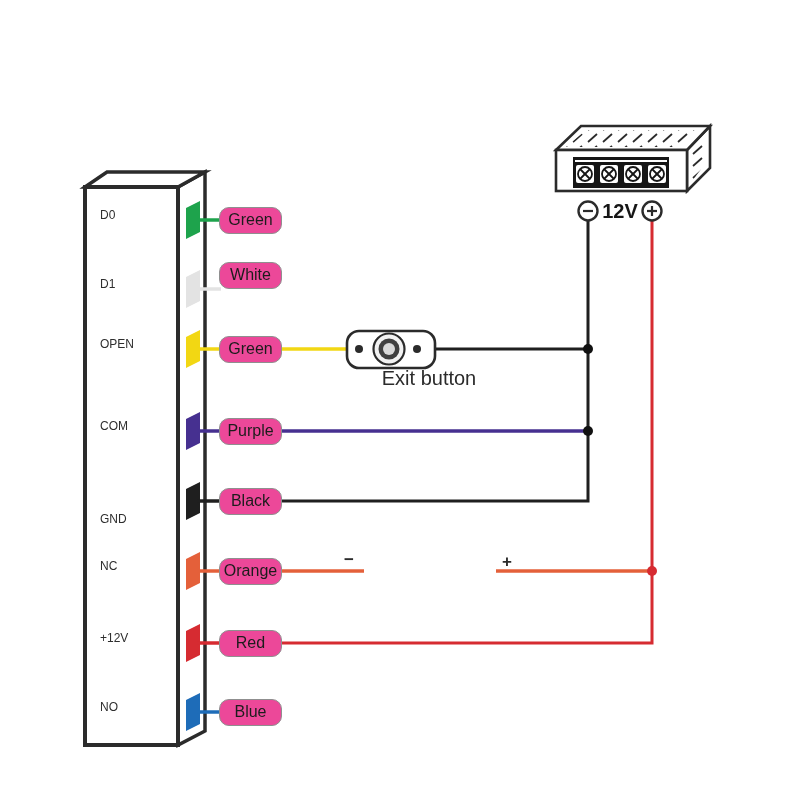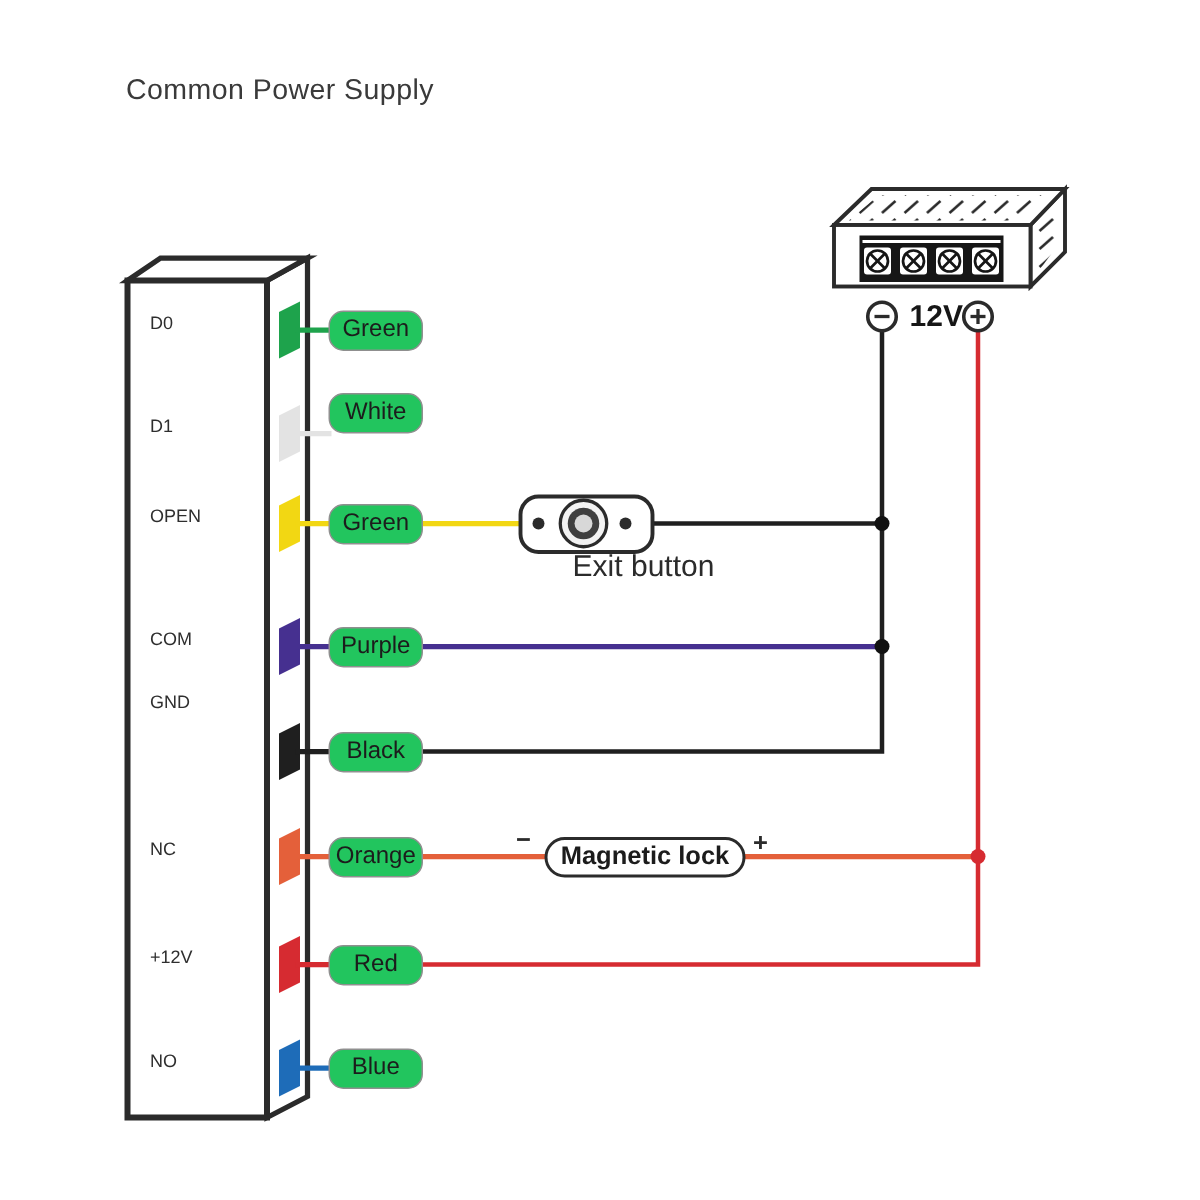--- a/index.html
+++ b/index.html
@@ -8,42 +8,42 @@
     font-family:"Liberation Sans","DejaVu Sans",sans-serif;
   }
   .stage svg{position:absolute;left:0;top:0;}
   .title{
     position:absolute;left:84px;top:50px;font-size:19px;color:#3a3a3a;letter-spacing:.3px;
   }
   .pin-label{
     position:absolute;left:100px;width:82px;font-size:12px;color:#2e2e2e;
   }
   .r0{top:208px}.r1{top:277px}.r2{top:337px}.r3{top:419px}
-  .r4{top:461px}.r5{top:559px}.r6{top:631px}.r7{top:700px}
+  .r4{top:512px}.r5{top:559px}.r6{top:631px}.r7{top:700px}
   .pill{
     position:absolute;left:219px;width:63px;height:27px;box-sizing:border-box;
-    background:#22c55e;border:1.6px solid #8f8f8f;border-radius:10px;
+    background:#ec4899;border:1.6px solid #8f8f8f;border-radius:10px;
     font-size:16px;color:#1c1c1c;text-align:center;line-height:24px;
   }
   .p0{top:207px}.p1{top:262px}.p2{top:336px}.p3{top:418px}
   .p4{top:488px}.p5{top:558px}.p6{top:630px}.p7{top:699px}
   .component-label{
     position:absolute;font-size:20px;color:#2b2b2b;text-align:center;
   }
   .exit-label{left:378px;top:367px;width:102px;}
   .lock-pill{
     position:absolute;left:363px;top:558px;width:134px;height:27px;box-sizing:border-box;
     background:#ffffff;border:2.4px solid #2b2b2b;border-radius:14px;
     font-size:17px;font-weight:600;color:#1c1c1c;text-align:center;line-height:22px;
   }
   .polarity{position:absolute;font-size:17px;font-weight:600;color:#2b2b2b;}
   .lock-minus{left:344px;top:550px;}
   .lock-plus{left:502px;top:552px;}
   .psu-voltage{
-    position:absolute;left:598px;top:200px;width:44px;text-align:right;
+    position:absolute;left:598px;top:200px;width:44px;text-align:center;
     font-size:20px;font-weight:bold;color:#161616;
   }
 </style>
 </head>
 <body>
 
 <div class="stage">
 
   <svg width="800" height="800" viewBox="0 0 800 800">
     <defs>
@@ -144,21 +144,20 @@
         <line x1="583" y1="211" x2="593" y2="211" stroke-width="2.2" stroke="#2b2b2b"></line>
       </g>
       <g>
         <circle cx="652" cy="211" r="9.5" fill="#ffffff" stroke-width="2.4" stroke="#2b2b2b"></circle>
         <line x1="647" y1="211" x2="657" y2="211" stroke-width="2.2" stroke="#2b2b2b"></line>
         <line x1="652" y1="206" x2="652" y2="216" stroke-width="2.2" stroke="#2b2b2b"></line>
       </g>
     </g>
   </svg>
 
-  <div class="title">Common Power Supply</div>
 
   <div class="pin-label r0">D0</div>
   <div class="pin-label r1">D1</div>
   <div class="pin-label r2">OPEN</div>
   <div class="pin-label r3">COM</div>
   <div class="pin-label r4">GND</div>
   <div class="pin-label r5">NC</div>
   <div class="pin-label r6">+12V</div>
   <div class="pin-label r7">NO</div>
 
@@ -166,18 +165,17 @@
   <div class="pill p1">White</div>
   <div class="pill p2">Green</div>
   <div class="pill p3">Purple</div>
   <div class="pill p4">Black</div>
   <div class="pill p5">Orange</div>
   <div class="pill p6">Red</div>
   <div class="pill p7">Blue</div>
 
   <div class="component-label exit-label">Exit button</div>
 
-  <div class="lock-pill">Magnetic lock</div>
   <div class="polarity lock-minus">−</div>
   <div class="polarity lock-plus">+</div>
 
   <div class="psu-voltage">12V</div>
 </div>
 
 </body></html>

